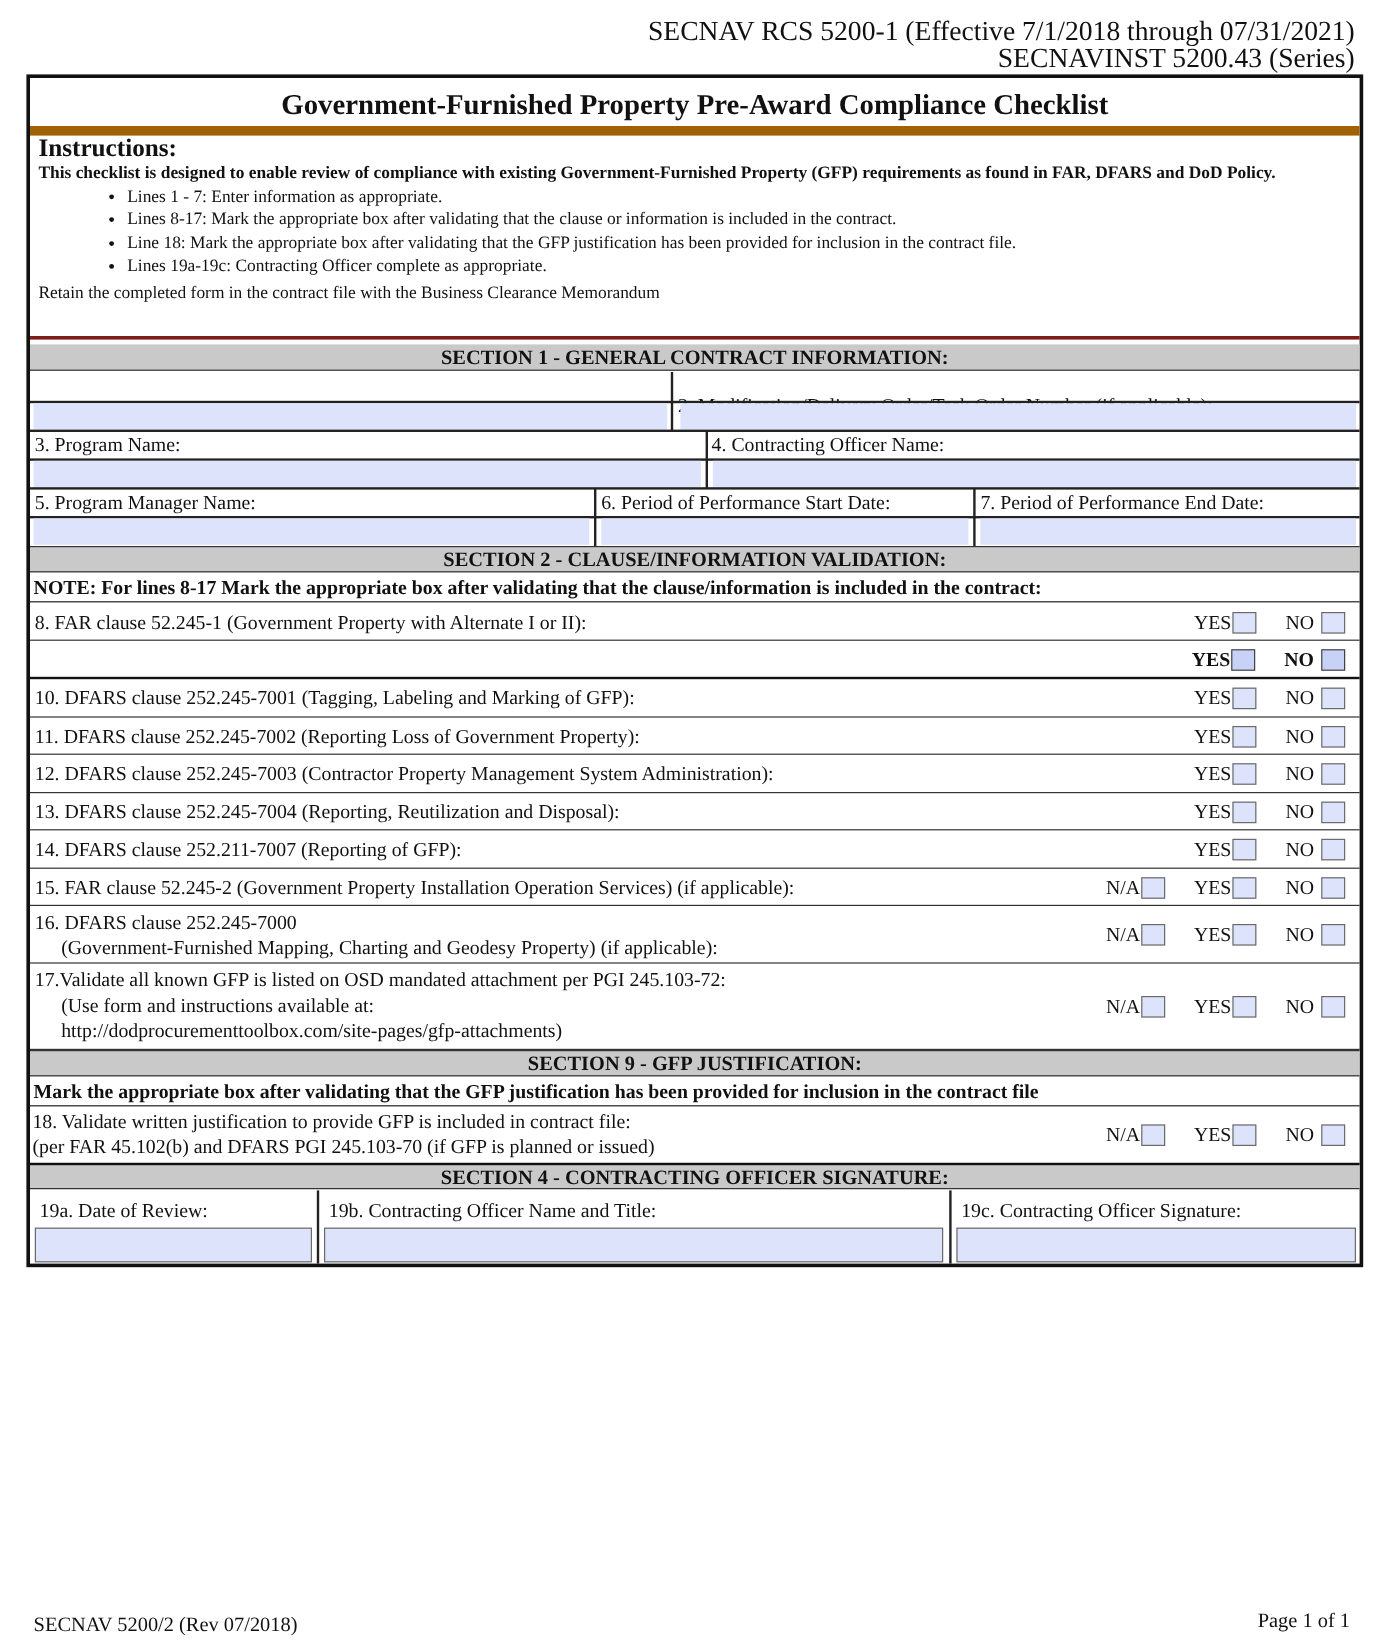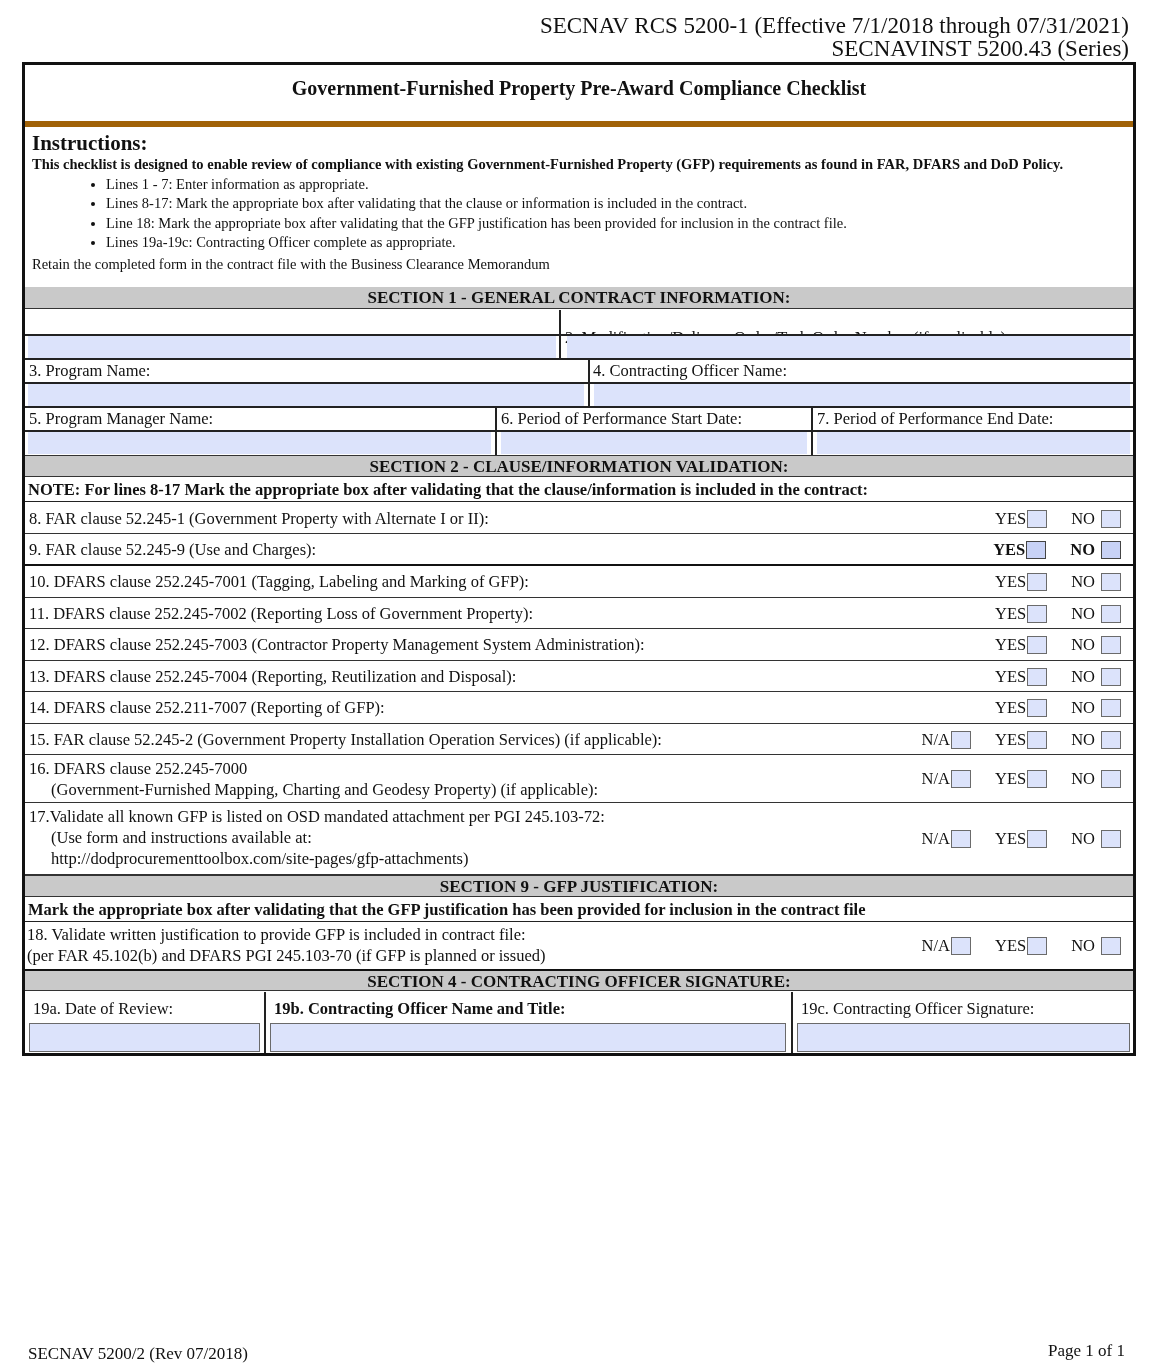--- a/index.html
+++ b/index.html
@@ -13,25 +13,25 @@
   }
   .hdr1 { top: 15px; right: 30px; }
   .hdr2 { top: 38px; right: 30px; }
 
   .form {
     position: absolute; left: 22px; top: 62px; width: 1114px; height: 994px;
     border: 3px solid #111; box-sizing: border-box;
   }
   .row { position: absolute; left: 0; right: 0; box-sizing: border-box; }
   .title-row {
-    top: 0; height: 62px; border-bottom: 6px solid #a16207;
-    font-weight: bold; font-size: 20px; text-align: center; line-height: 46px;
+    top: 0; height: 48px; border-bottom: 8px solid #a16207;
+    font-weight: bold; font-size: 24px; text-align: center; line-height: 46px;
   }
   .instr {
-    top: 64px; height: 174px; border-bottom: 3px solid #ef4444; padding: 2px 7px;
+    top: 44px; height: 174px; border-bottom: 3px solid #7f1d1d; padding: 2px 7px;
   }
   .instr-title { font-weight: bold; font-size: 21px; line-height: 24px; }
   .instr-bold { font-weight: bold; font-size: 14.5px; line-height: 19.5px; }
   .instr ul { margin: 0; padding-left: 74px; font-size: 14.5px; line-height: 19.5px; }
   .instr li { list-style: disc; }
   .instr-retain { font-size: 14.5px; line-height: 22px; }
 
   .section-bar {
     background: #c9c9c9; font-weight: bold; text-align: center;
     font-size: 17px; height: 22px; line-height: 22px;
@@ -135,23 +135,20 @@
             <span class="opt-label">YES</span>
             <span class="cb"></span>
           </div>
           <div class="opt">
             <span class="opt-label">NO</span>
             <span class="cb" style="margin-left: 5px;"></span>
           </div>
         </div>
       </div>
       <div class="clause-row" style="top: 469px; height: 32px; border-bottom: 2.5px solid rgb(17, 17, 17);">
-        <div class="clause-text" style="top: 0px; line-height: 32px;">
-          <div>9. FAR clause 52.245-9 (Use and Charges):</div>
-        </div>
         <div class="opts" style="top: 6px;">
           <div class="opt">
             <span class="opt-label bold">YES</span>
             <span class="cb dark"></span>
           </div>
           <div class="opt">
             <span class="opt-label bold">NO</span>
             <span class="cb dark" style="margin-left: 5px;"></span>
           </div>
         </div>
@@ -314,21 +311,21 @@
       <div class="opt">
         <span class="opt-label">NO</span>
         <span class="cb" style="margin-left:5px;"></span>
       </div>
     </div>
   </div>
 
   <div class="row section-bar sec-top" style="top:904px; border-top:2px solid #111;">SECTION 4 - CONTRACTING OFFICER SIGNATURE:</div>
   <div class="row" style="top:927px; height:61px;">
     <div class="cell" style="left:4px; top:5px;">19a. Date of Review:</div>
-    <div class="cell" style="left:245px; top:5px;font-weight:bold;">19b. Contracting Officer Name and Title:</div>
+    <div class="cell" style="left:245px; top:5px;">19b. Contracting Officer Name and Title:</div>
     <div class="cell" style="left:772px; top:5px;">19c. Contracting Officer Signature:</div>
     <input class="field field-boxed" style="left: 4px; top: 31px; width: 231px; height: 29px;" value="">
     <input class="field field-boxed" style="left: 245px; top: 31px; width: 516px; height: 29px;" value="">
     <input class="field field-boxed" style="left: 772px; top: 31px; width: 333px; height: 29px;" value="">
     <div class="vline" style="left:239px; top:0; height:61px;"></div>
     <div class="vline" style="left:766px; top:0; height:61px;"></div>
   </div>
 </div>
 
 <div class="footer-left">SECNAV 5200/2  (Rev 07/2018)</div>

